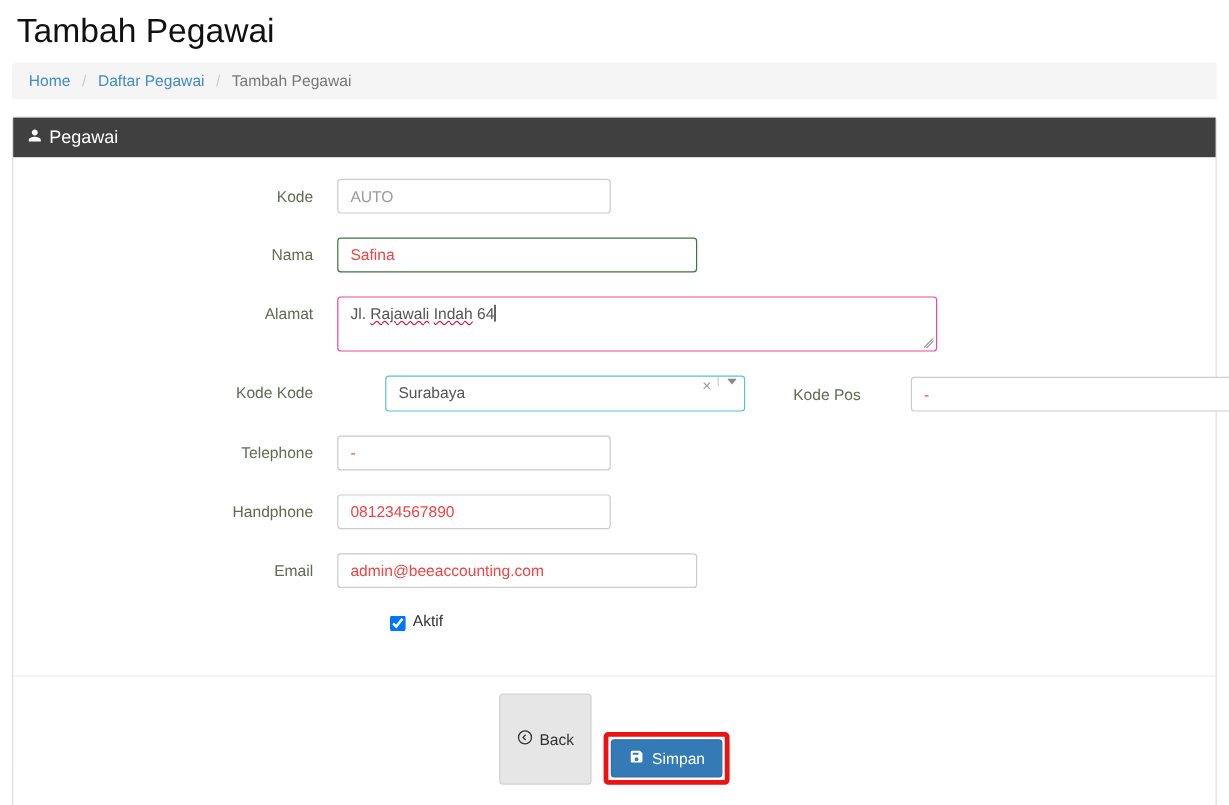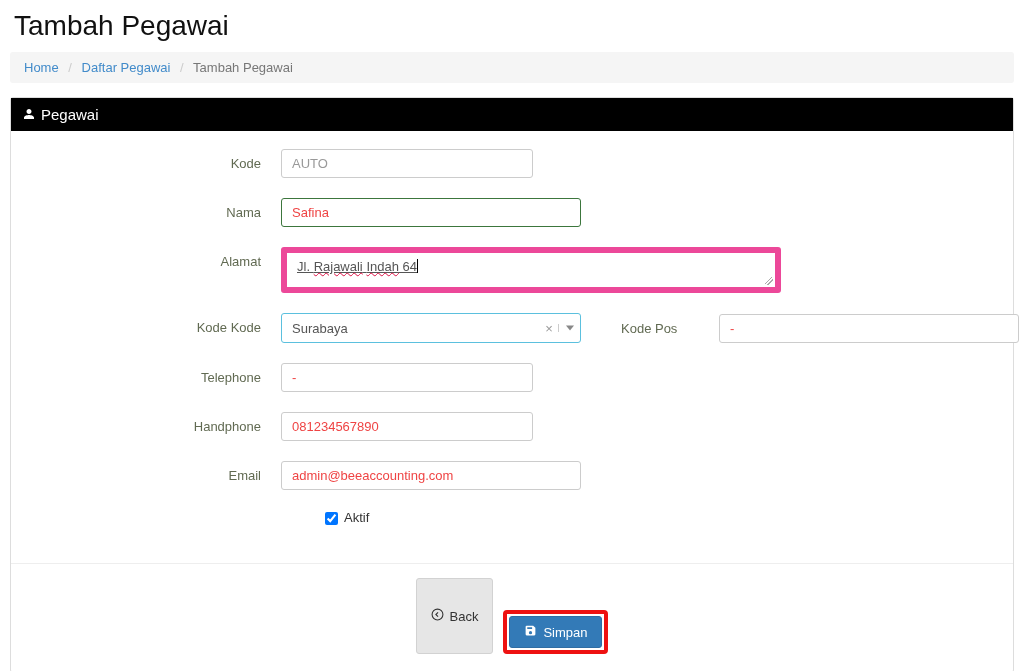--- a/index.html
+++ b/index.html
@@ -27,21 +27,21 @@
       margin-bottom: 14px;
     }
     .breadcrumb a { color: #428bca; text-decoration: none; }
     .breadcrumb .sep { margin: 0 6px; color: #ccc; }
 
     .panel {
       border: 1px solid #ddd;
       border-radius: 3px;
     }
     .panel-header {
-      background: #000000;
+      background: #404040;
       color: #fff;
       padding: 8px 12px;
       display: flex;
       align-items: center;
       gap: 6px;
       font-size: 15px;
     }
     .panel-header svg { width: 12px; height: 12px; flex: 0 0 auto; }
 
     .panel-body {
@@ -80,32 +80,33 @@
     }
     input.disabled {
       background: #fff;
       color: #999;
     }
     input.green-border,
     textarea.green-border {
       border-color: #3c763d;
     }
 
-    .w-220 { width: 252px; }
+    .w-220 { width: 228px; }
     .w-300 { width: 300px; }
 
     
     .select2 {
       display: flex;
-      align-items: center;
+      align-items: flex-start;
       border: 1px solid #5bc0de;
       border-radius: 3px;
       width: 300px;
       background: #fff;
       height: 30px;
+      margin-left: 40px;
     }
     .select2 .sel-text {
       flex: 1;
       padding: 6px 10px;
       color: #555;
     }
     .select2 .sel-clear {
       width: 18px;
       display: flex;
       align-items: center;
@@ -121,21 +122,21 @@
       justify-content: center;
     }
     .select2 .sel-arrow svg { width: 8px; height: 8px; }
 
     .inline-label {
       color: #616a52;
       min-width: 80px;
     }
     .inline-pair { display: flex; align-items: center; gap: 18px; }
 
-    .checkbox-row { display: flex; align-items: center; gap: 6px; padding-left: 44px; }
+    .checkbox-row { display: flex; align-items: flex-end; gap: 6px; padding-left: 44px; }
     .checkbox-row input { transform: translateY(1px); }
 
     .panel-actions {
       padding: 14px 0 18px;
       display: flex;
       justify-content: center;
       gap: 10px;
       border-top: 1px solid #eee;
     }
     .btn {
@@ -179,30 +180,29 @@
     .caret-bar {
       display: inline-block;
       width: 1px;
       height: 14px;
       background: #000;
       vertical-align: -2px;
       margin-left: 0px;
     }
 
     .addr-editable {
-      border: 6px solid #ec4899;
+      border: 1px solid #ec4899;
       border-radius: 3px;
       padding: 6px 10px;
       font-size: 13px;
       color: #555;
       width: 500px;
       min-height: 46px;
       position: relative;
       background: #fff;
-      text-decoration: underline;
     }
     .addr-resize {
       position: absolute;
       right: 1px;
       bottom: 1px;
       width: 10px;
       height: 10px;
     }
     .addr-resize::before {
       content: "";

